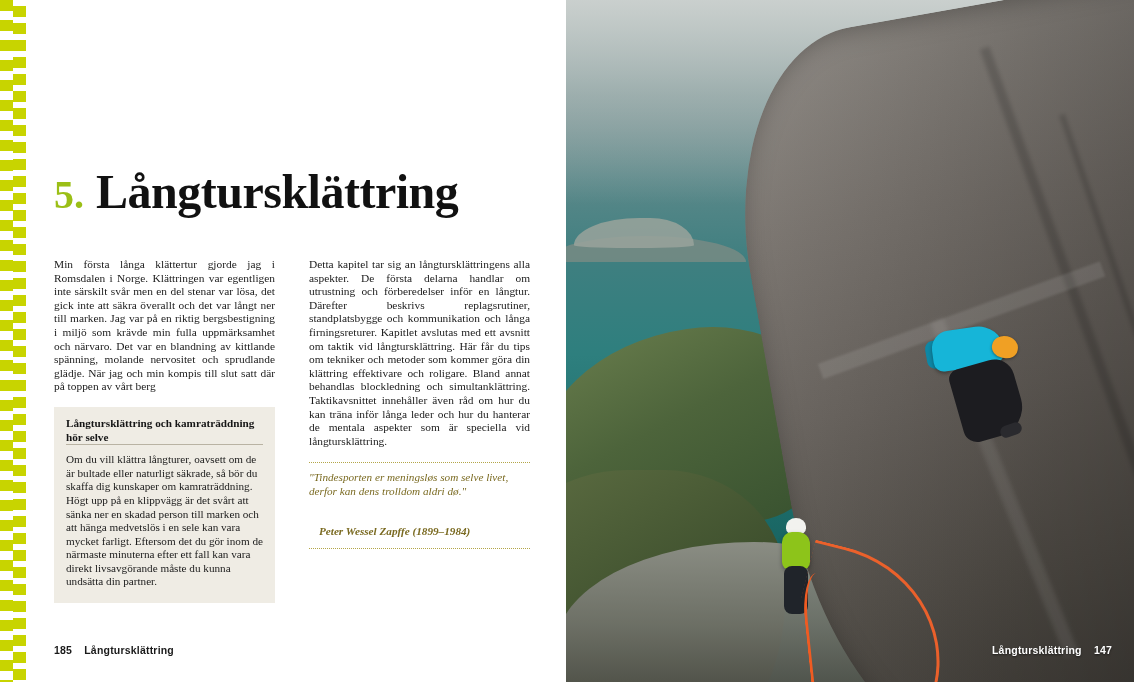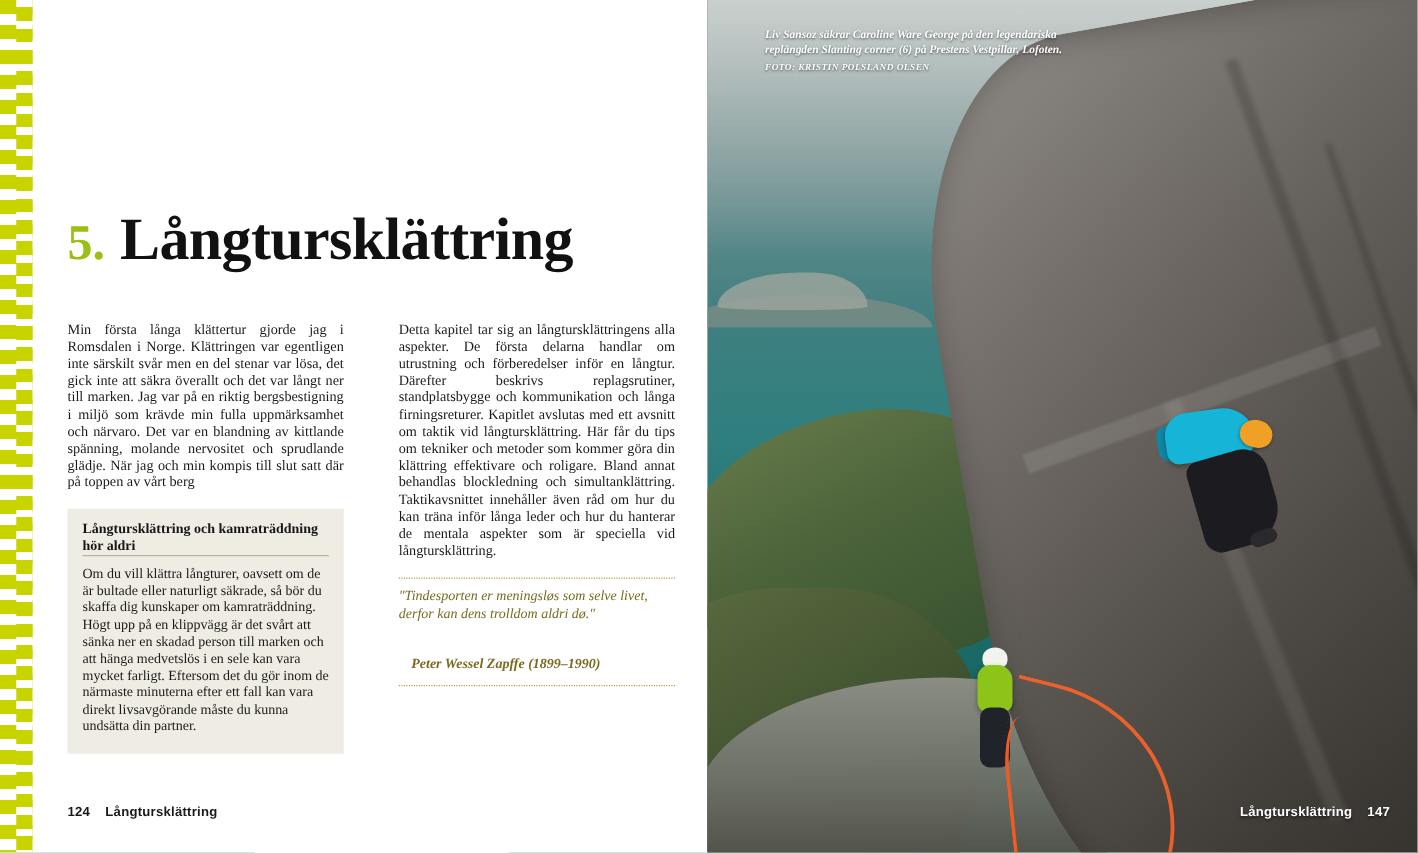--- a/index.html
+++ b/index.html
@@ -86,21 +86,21 @@
     color: #111111;
     line-height: 1;
   }
 
   .columns {
     position: absolute;
     left: 54px;
     top: 258px;
     width: 470px;
     display: flex;
-    gap: 44px;
+    gap: 34px;
   }
   .col {
     width: 221px;
   }
   .col p {
     margin: 0;
     font-size: 11.4px;
     line-height: 13.6px;
     text-align: justify;
     text-justify: inter-word;
@@ -427,39 +427,39 @@
       <span class="chapter-num">5.</span>
       <span class="chapter-title">Långtursklättring</span>
     </div>
 
     <div class="columns">
 
       <div class="col">
         <p>Min första långa klättertur gjorde jag i Romsdalen i Norge. Klättringen var egentligen inte särskilt svår men en del stenar var lösa, det gick inte att säkra överallt och det var långt ner till marken. Jag var på en riktig bergsbestigning i miljö som krävde min fulla uppmärksamhet och närvaro. Det var en blandning av kittlande spänning, molande nervositet och sprudlande glädje. När jag och min kompis till slut satt där på toppen av vårt berg</p>
 
         <div class="infobox">
-          <p class="infobox-title">Långtursklättring och kamraträddning hör aldri</p>
+          <p class="infobox-title">Långtursklättring och kamraträddning hör selve</p>
           <hr class="infobox-rule">
           <p>Om du vill klättra långturer, oavsett om de är bultade eller naturligt säkrade, så bör du skaffa dig kunskaper om kamraträddning. Högt upp på en klippvägg är det svårt att sänka ner en skadad person till marken och att hänga medvetslös i en sele kan vara mycket farligt. Eftersom det du gör inom de närmaste minuterna efter ett fall kan vara direkt livsavgörande måste du kunna undsätta din partner.</p>
         </div>
       </div>
 
       <div class="col">
         <p>Detta kapitel tar sig an långtursklättringens alla aspekter. De första delarna handlar om utrustning och förberedelser inför en långtur. Därefter beskrivs replagsrutiner, standplatsbygge och kommunikation och långa firningsreturer. Kapitlet avslutas med ett avsnitt om taktik vid långtursklättring. Här får du tips om tekniker och metoder som kommer göra din klättring effektivare och roligare. Bland annat behandlas blockledning och simultanklättring. Taktikavsnittet innehåller även råd om hur du kan träna inför långa leder och hur du hanterar de mentala aspekter som är speciella vid långtursklättring.</p>
 
         <div class="quote">
           <p>"Tindesporten er meningsløs som selve livet, derfor kan dens trolldom aldri dø."</p>
-          <p class="attrib">Peter Wessel Zapffe (1899–1990)</p>
+          <p class="attrib">Peter Wessel Zapffe (1899–1984)</p>
         </div>
       </div>
 
     </div>
 
     <div class="folio-left">
-      <span class="num">124</span>
+      <span class="num">185</span>
       <span>Långtursklättring</span>
     </div>
   </div>
 
   <div class="page-right">
     <div class="photo">
       <div class="island2"></div>
       <div class="island"></div>
       <div class="shore"></div>
       <div class="shore2"></div>
@@ -482,24 +482,20 @@
 
       <div class="climber-lower">
         <div class="cl-helmet"></div>
         <div class="cl-jacket"></div>
         <div class="cl-legs"></div>
         <div class="rope"></div>
         <div class="rope2"></div>
       </div>
     </div>
 
-    <div class="caption">
-      <em>Liv Sansoz säkrar Caroline Ware George på den legendariska replängden Slanting corner (6) på Prestens Vestpillar, Lofoten.</em>
-      <span class="photo-credit">FOTO: KRISTIN POLSLAND OLSEN</span>
-    </div>
 
     <div class="folio-right">
       <span>Långtursklättring</span>
       <span class="num">147</span>
     </div>
   </div>
 
 </div>
 
 </body></html>

